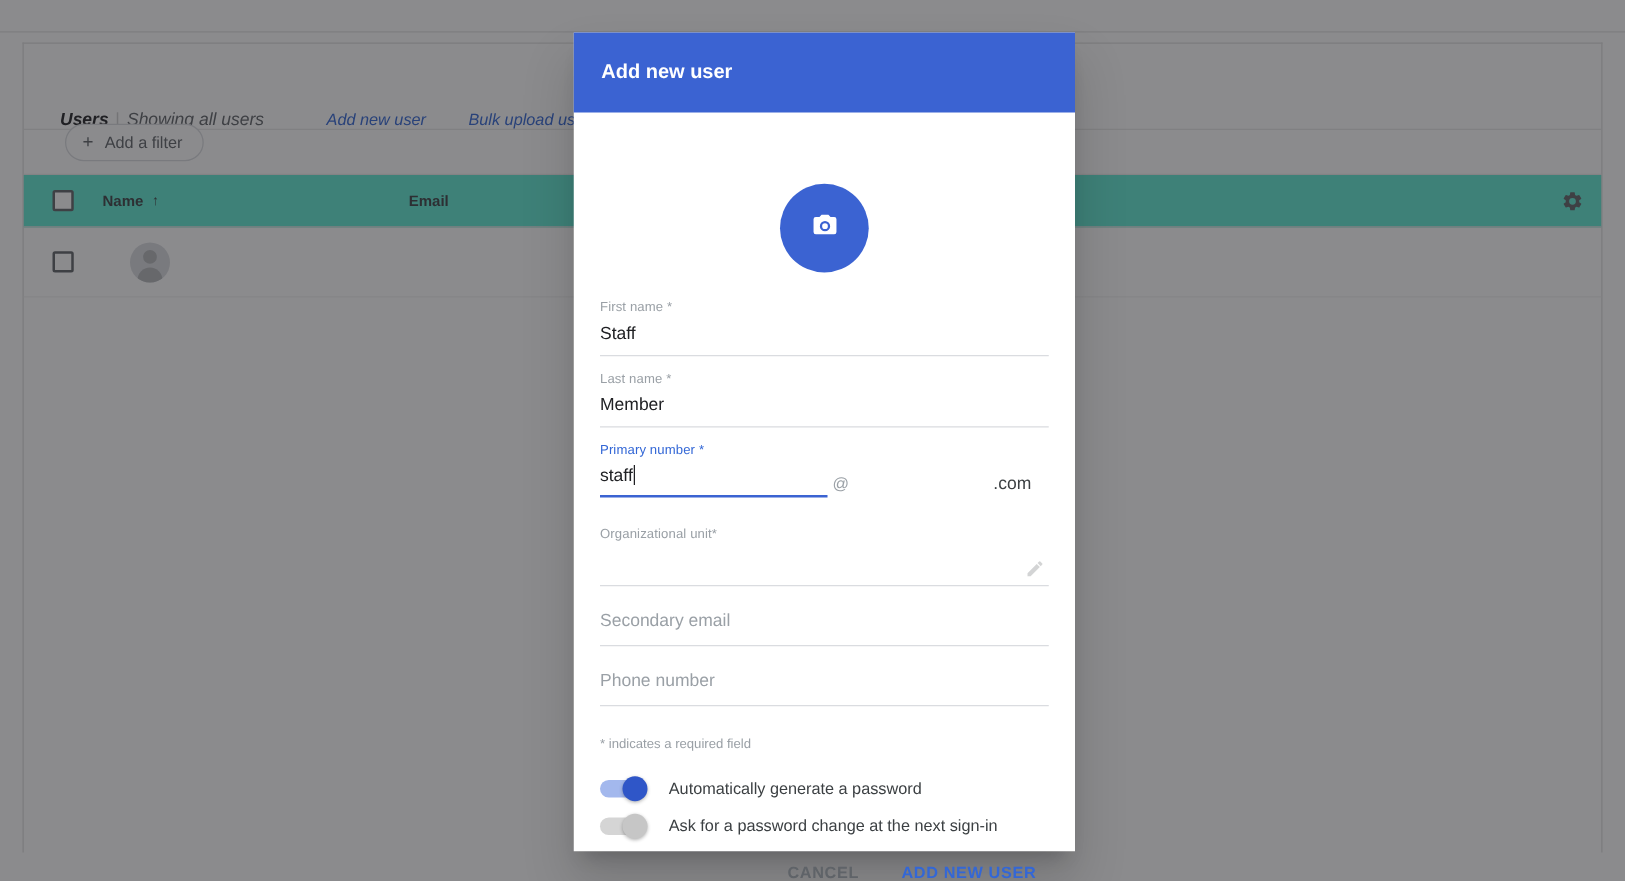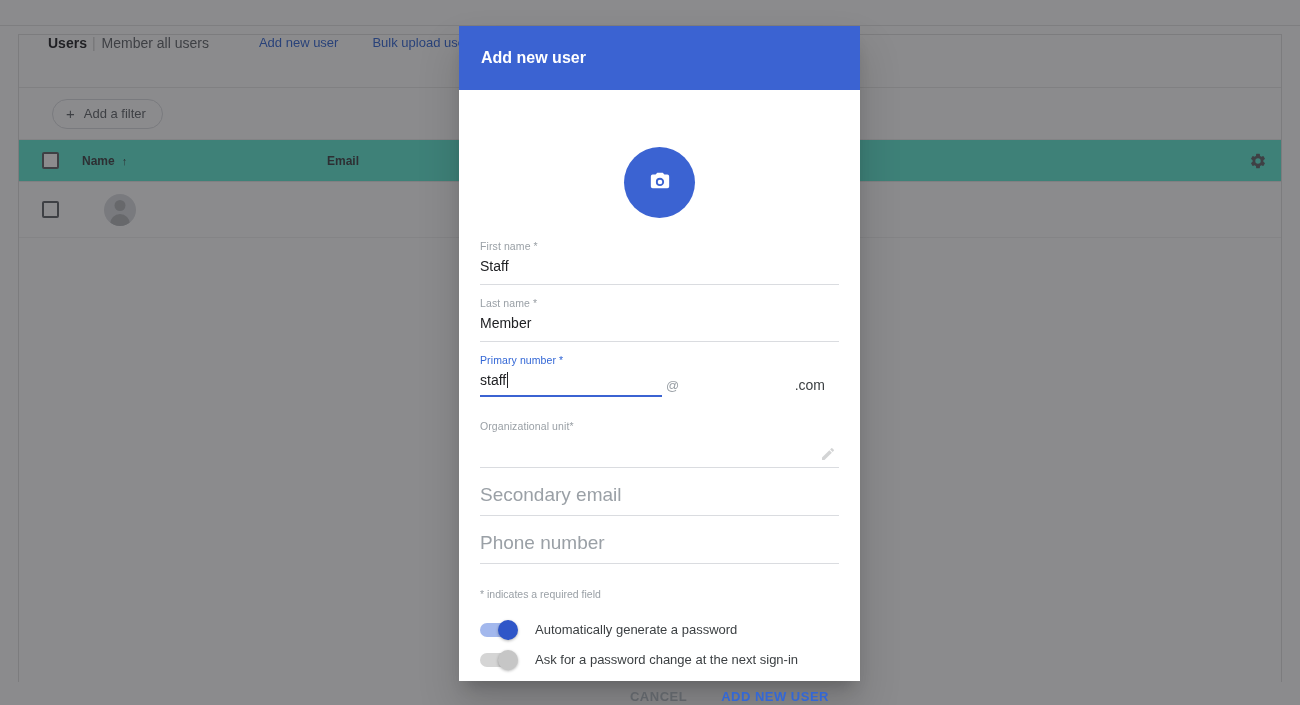--- a/index.html
+++ b/index.html
@@ -27,26 +27,27 @@
   .content-card {
     position: absolute;
     left: 18px; top: 34px;
     width: 1264px; height: 648px;
     background: #ffffff;
     border: 1px solid #e0e0e0;
     border-bottom: none;
   }
   .users-header {
     position: absolute;
-    left: 0; top: 0;
+    left: 0; top: 16px;
     width: 100%; height: 53px;
     border-bottom: 1px solid #e8e8e8;
     display: flex;
-    align-items: flex-start;
+    align-items: flex-end;
     padding-left: 29px;
+    font-style: italic;
   }
   .users-title {
     font-size: 14px;
     color: #202124;
     font-weight: bold;
     margin-right: 5px;
   }
   .users-sep {
     color: #cfcfcf;
     font-size: 14px;
@@ -230,21 +231,21 @@
     display: block;
   }
   .field-label.active { color: #3367d6; }
   .field-value {
     font-size: 14px;
     color: #202124;
     min-height: 18px;
     line-height: 18px;
   }
   .field-placeholder {
-    font-size: 19px;
+    font-size: 14px;
     color: #9aa0a6;
     line-height: 18px;
     min-height: 18px;
   }
   .field.plain { padding-top: 18px; padding-bottom: 11px; }
 
   
   .email-row {
     display: flex;
     align-items: flex-end;
@@ -361,21 +362,21 @@
 
 <div id="page-root">
 
   <div class="top-bar"></div>
 
   <div class="content-card">
 
     <div class="users-header">
       <span class="users-title">Users</span>
       <span class="users-sep">|</span>
-      <span class="users-sub">Member all users</span>
+      <span class="users-sub">Showing all users</span>
       <div class="header-links">
         <span class="header-link">Add new user</span>
         <span class="header-link">Bulk upload users</span>
         <span class="header-link">Down</span>
       </div>
     </div>
 
     <div class="filter-bar">
       <div class="filter-chip">
         <span class="plus-icon">+</span>

